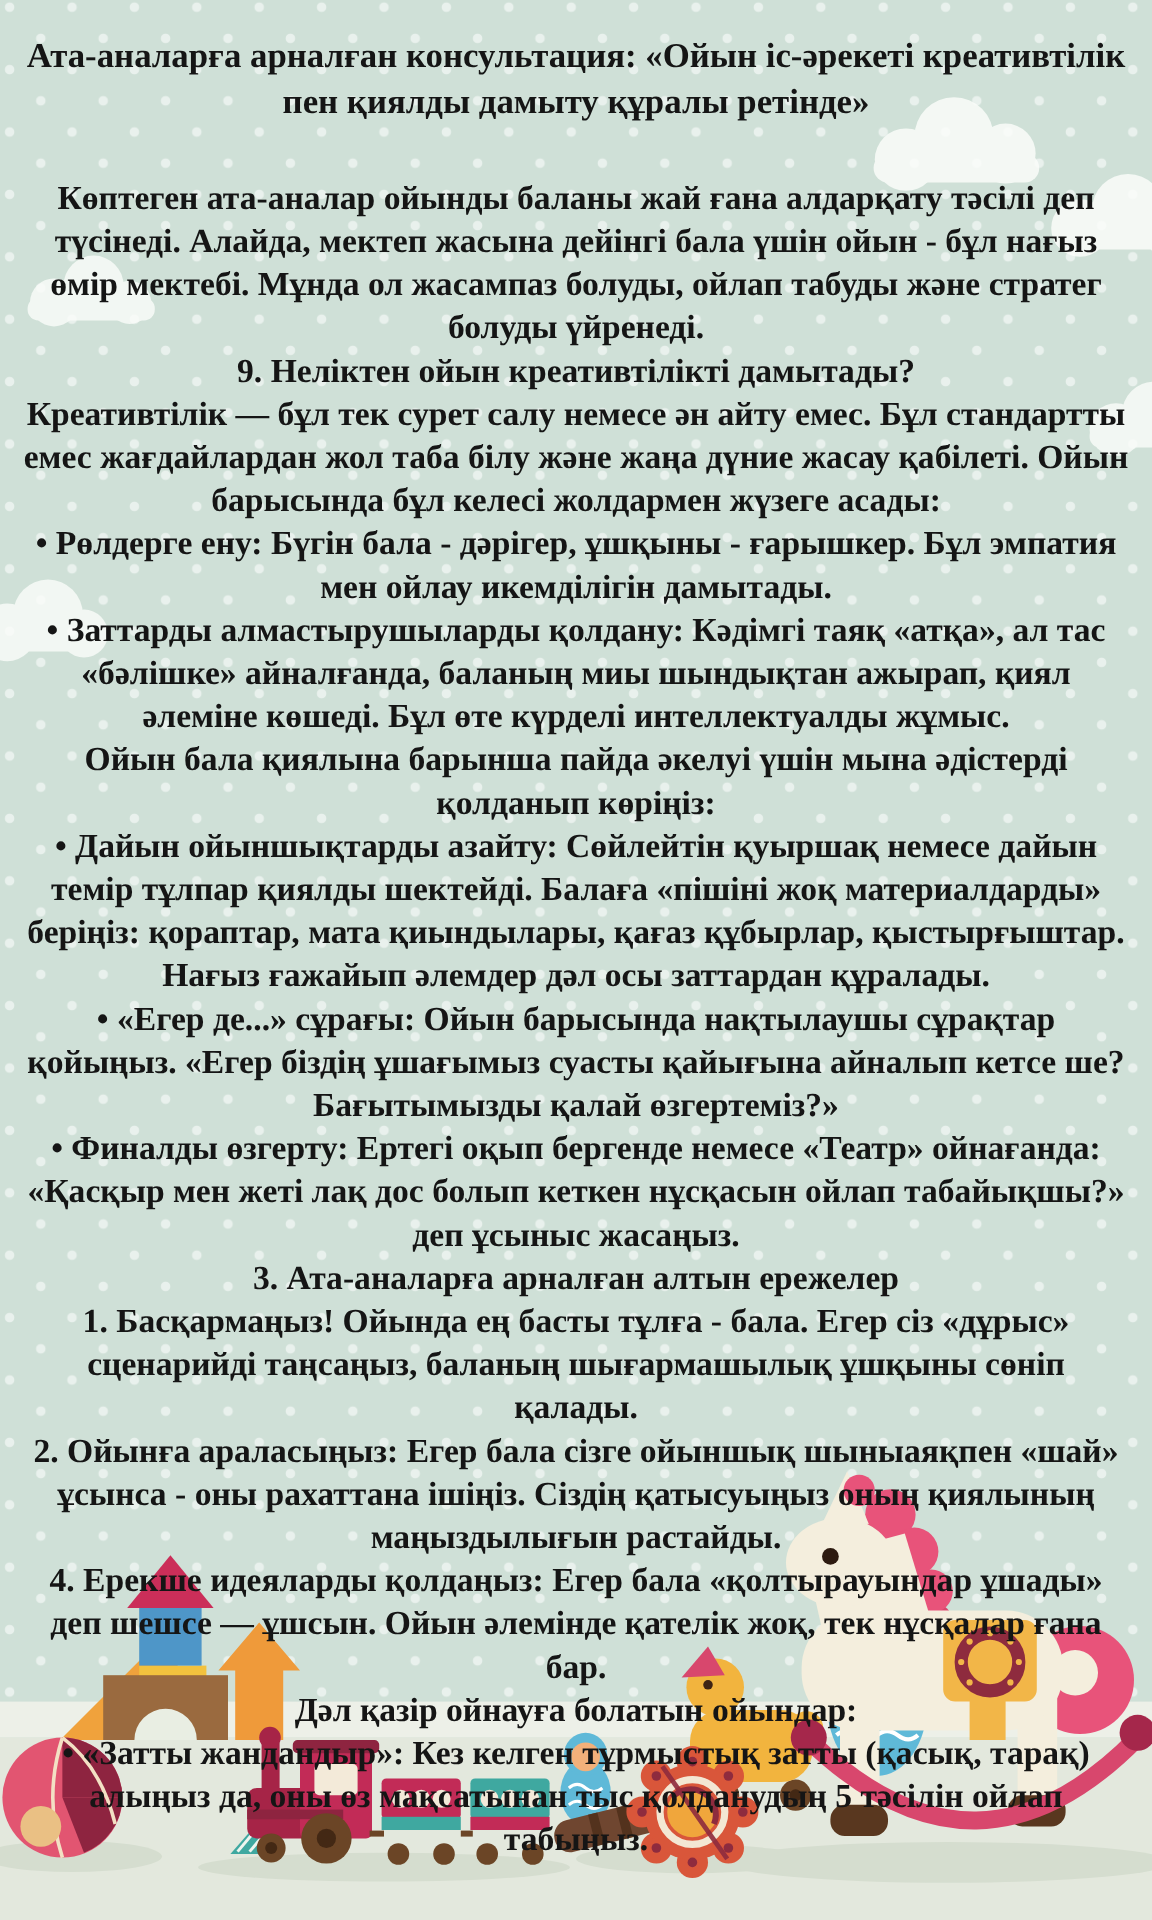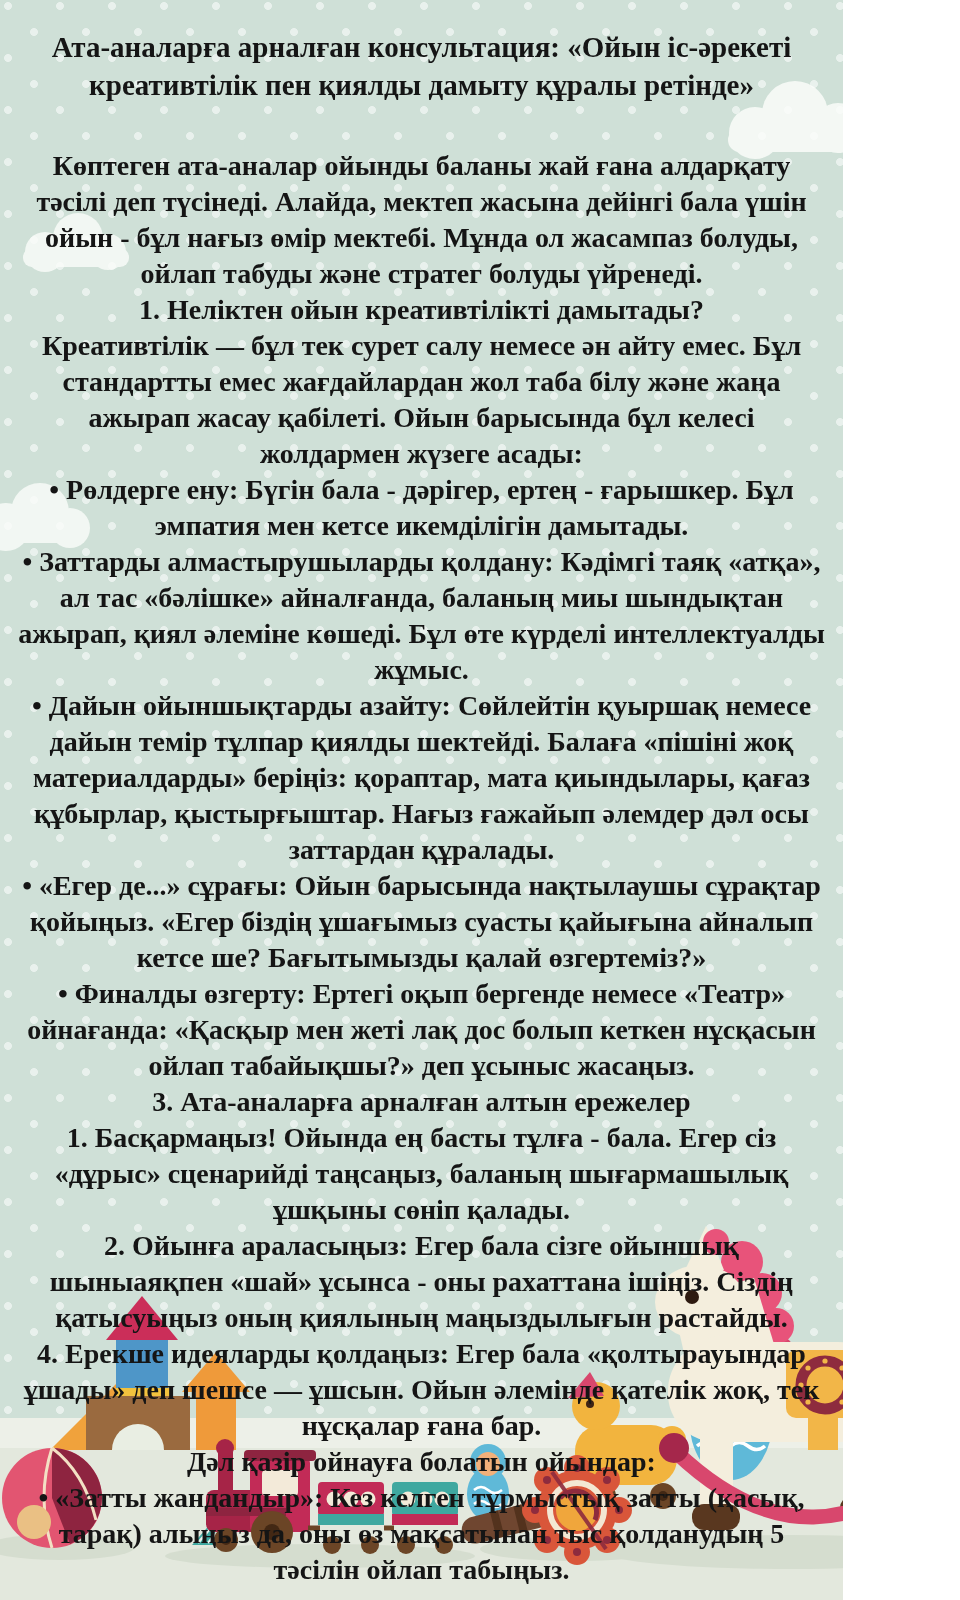--- a/index.html
+++ b/index.html
@@ -1,18 +1,18 @@
 <!DOCTYPE html>
 <html><head>
 <meta charset="utf-8">
 <style>
   html,body { margin:0; padding:0; }
   .page {
     position:relative;
-    width:843px; height:1600px;
+    width:960px; height:1600px;
     background:#cfe0d7;
     overflow:hidden;
   }
   
   .dots {
     position:absolute; left:0; top:0; right:0; height:1420px;
     background-image:
       radial-gradient(circle, rgba(255,255,255,0.55) 3.6px, rgba(255,255,255,0) 4.3px),
       radial-gradient(circle, rgba(255,255,255,0.55) 3.6px, rgba(255,255,255,0) 4.3px);
     background-size:52px 52px, 52px 52px;
@@ -239,24 +239,25 @@
       <rect x="840" y="1496" width="48" height="26" rx="12" fill="#59371f"></rect>
       <path d="M 676,1452 Q 815,1584 948,1448" stroke="#d8476d" stroke-width="15" fill="none" stroke-linecap="round"></path>
       <circle cx="674" cy="1448" r="15" fill="#a5274b"></circle>
       <circle cx="948" cy="1444" r="15" fill="#a5274b"></circle>
     </g>
   </svg>
 
   <div class="content">
     <h1>Ата-аналарға арналған консультация: «Ойын іс-әрекеті креативтілік пен қиялды дамыту құралы ретінде»</h1>
     <p>Көптеген ата-аналар ойынды баланы жай ғана алдарқату тәсілі деп түсінеді. Алайда, мектеп жасына дейінгі бала үшін ойын - бұл нағыз өмір мектебі. Мұнда ол жасампаз болуды, ойлап табуды және стратег болуды үйренеді.</p>
-    <p>1. Неліктен ойын креативтілікті дамытады?</p>
-    <p>Креативтілік — бұл тек сурет салу немесе ән айту емес. Бұл стандартты емес жағдайлардан жол таба білу және жаңа ажырап жасау қабілеті. Ойын барысында бұл келесі жолдармен жүзеге асады:</p>
-    <p>• Рөлдерге ену: Бүгін бала - дәрігер, ертең - ғарышкер. Бұл эмпатия мен кетсе икемділігін дамытады.</p>
+    <p>9. Неліктен ойын креативтілікті дамытады?</p>
+    <p>Креативтілік — бұл тек сурет салу немесе ән айту емес. Бұл стандартты емес жағдайлардан жол таба білу және жаңа дүние жасау қабілеті. Ойын барысында бұл келесі жолдармен жүзеге асады:</p>
+    <p>• Рөлдерге ену: Бүгін бала - дәрігер, ұшқыны - ғарышкер. Бұл эмпатия мен ойлау икемділігін дамытады.</p>
     <p>• Заттарды алмастырушыларды қолдану: Кәдімгі таяқ «атқа», ал тас «бәлішке» айналғанда, баланың миы шындықтан ажырап, қиял әлеміне көшеді. Бұл өте күрделі интеллектуалды жұмыс.</p>
+    <p>Ойын бала қиялына барынша пайда әкелуі үшін мына әдістерді қолданып көріңіз:</p>
     <p>• Дайын ойыншықтарды азайту: Сөйлейтін қуыршақ немесе дайын темір тұлпар қиялды шектейді. Балаға «пішіні жоқ материалдарды» беріңіз: қораптар, мата қиындылары, қағаз құбырлар, қыстырғыштар. Нағыз ғажайып әлемдер дәл осы заттардан құралады.</p>
     <p>• «Егер де...» сұрағы: Ойын барысында нақтылаушы сұрақтар қойыңыз. «Егер біздің ұшағымыз суасты қайығына айналып кетсе ше? Бағытымызды қалай өзгертеміз?»</p>
     <p>• Финалды өзгерту: Ертегі оқып бергенде немесе «Театр» ойнағанда: «Қасқыр мен жеті лақ дос болып кеткен нұсқасын ойлап табайықшы?» деп ұсыныс жасаңыз.</p>
     <p>3. Ата-аналарға арналған алтын ережелер</p>
     <p>1. Басқармаңыз! Ойында ең басты тұлға - бала. Егер сіз «дұрыс» сценарийді таңсаңыз, баланың шығармашылық ұшқыны сөніп қалады.</p>
     <p>2. Ойынға араласыңыз: Егер бала сізге ойыншық шыныаяқпен «шай» ұсынса - оны рахаттана ішіңіз. Сіздің қатысуыңыз оның қиялының маңыздылығын растайды.</p>
     <p>4. Ерекше идеяларды қолдаңыз: Егер бала «қолтырауындар ұшады» деп шешсе — ұшсын. Ойын әлемінде қателік жоқ, тек нұсқалар ғана бар.</p>
     <p>Дәл қазір ойнауға болатын ойындар:</p>
     <p>• «Затты жандандыр»: Кез келген тұрмыстық затты (қасық, тарақ) алыңыз да, оны өз мақсатынан тыс қолданудың 5 тәсілін ойлап табыңыз.</p>
 

